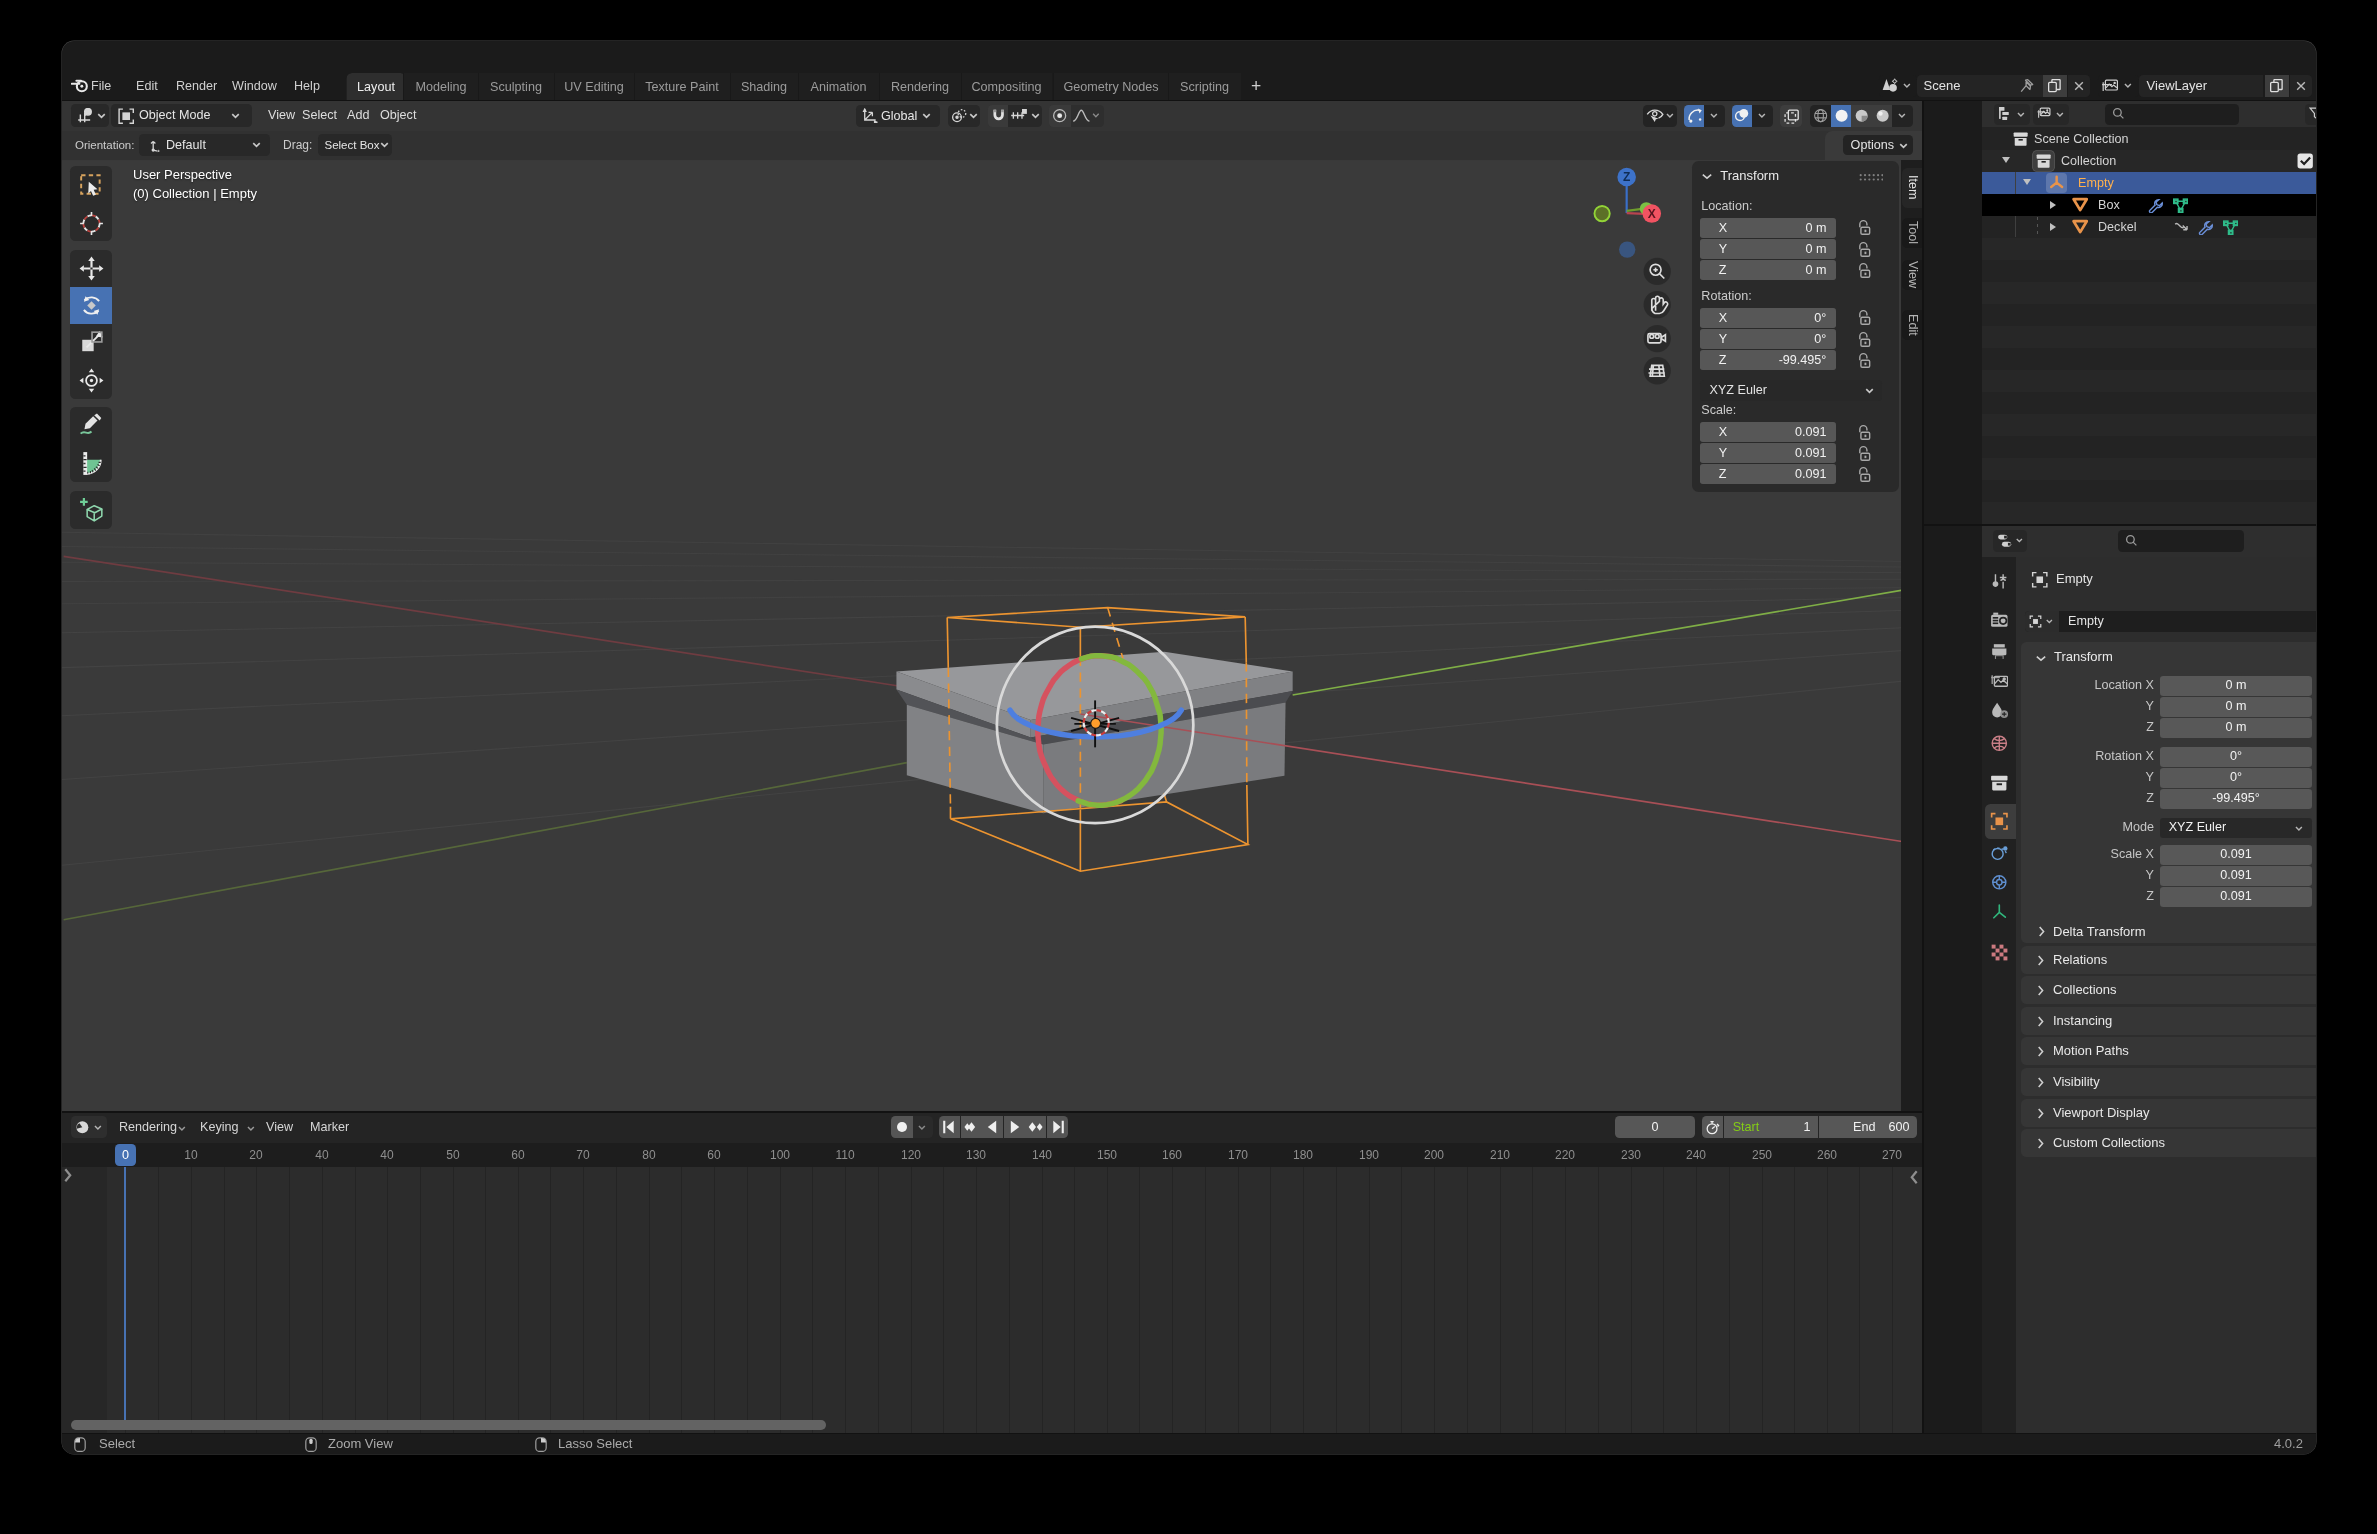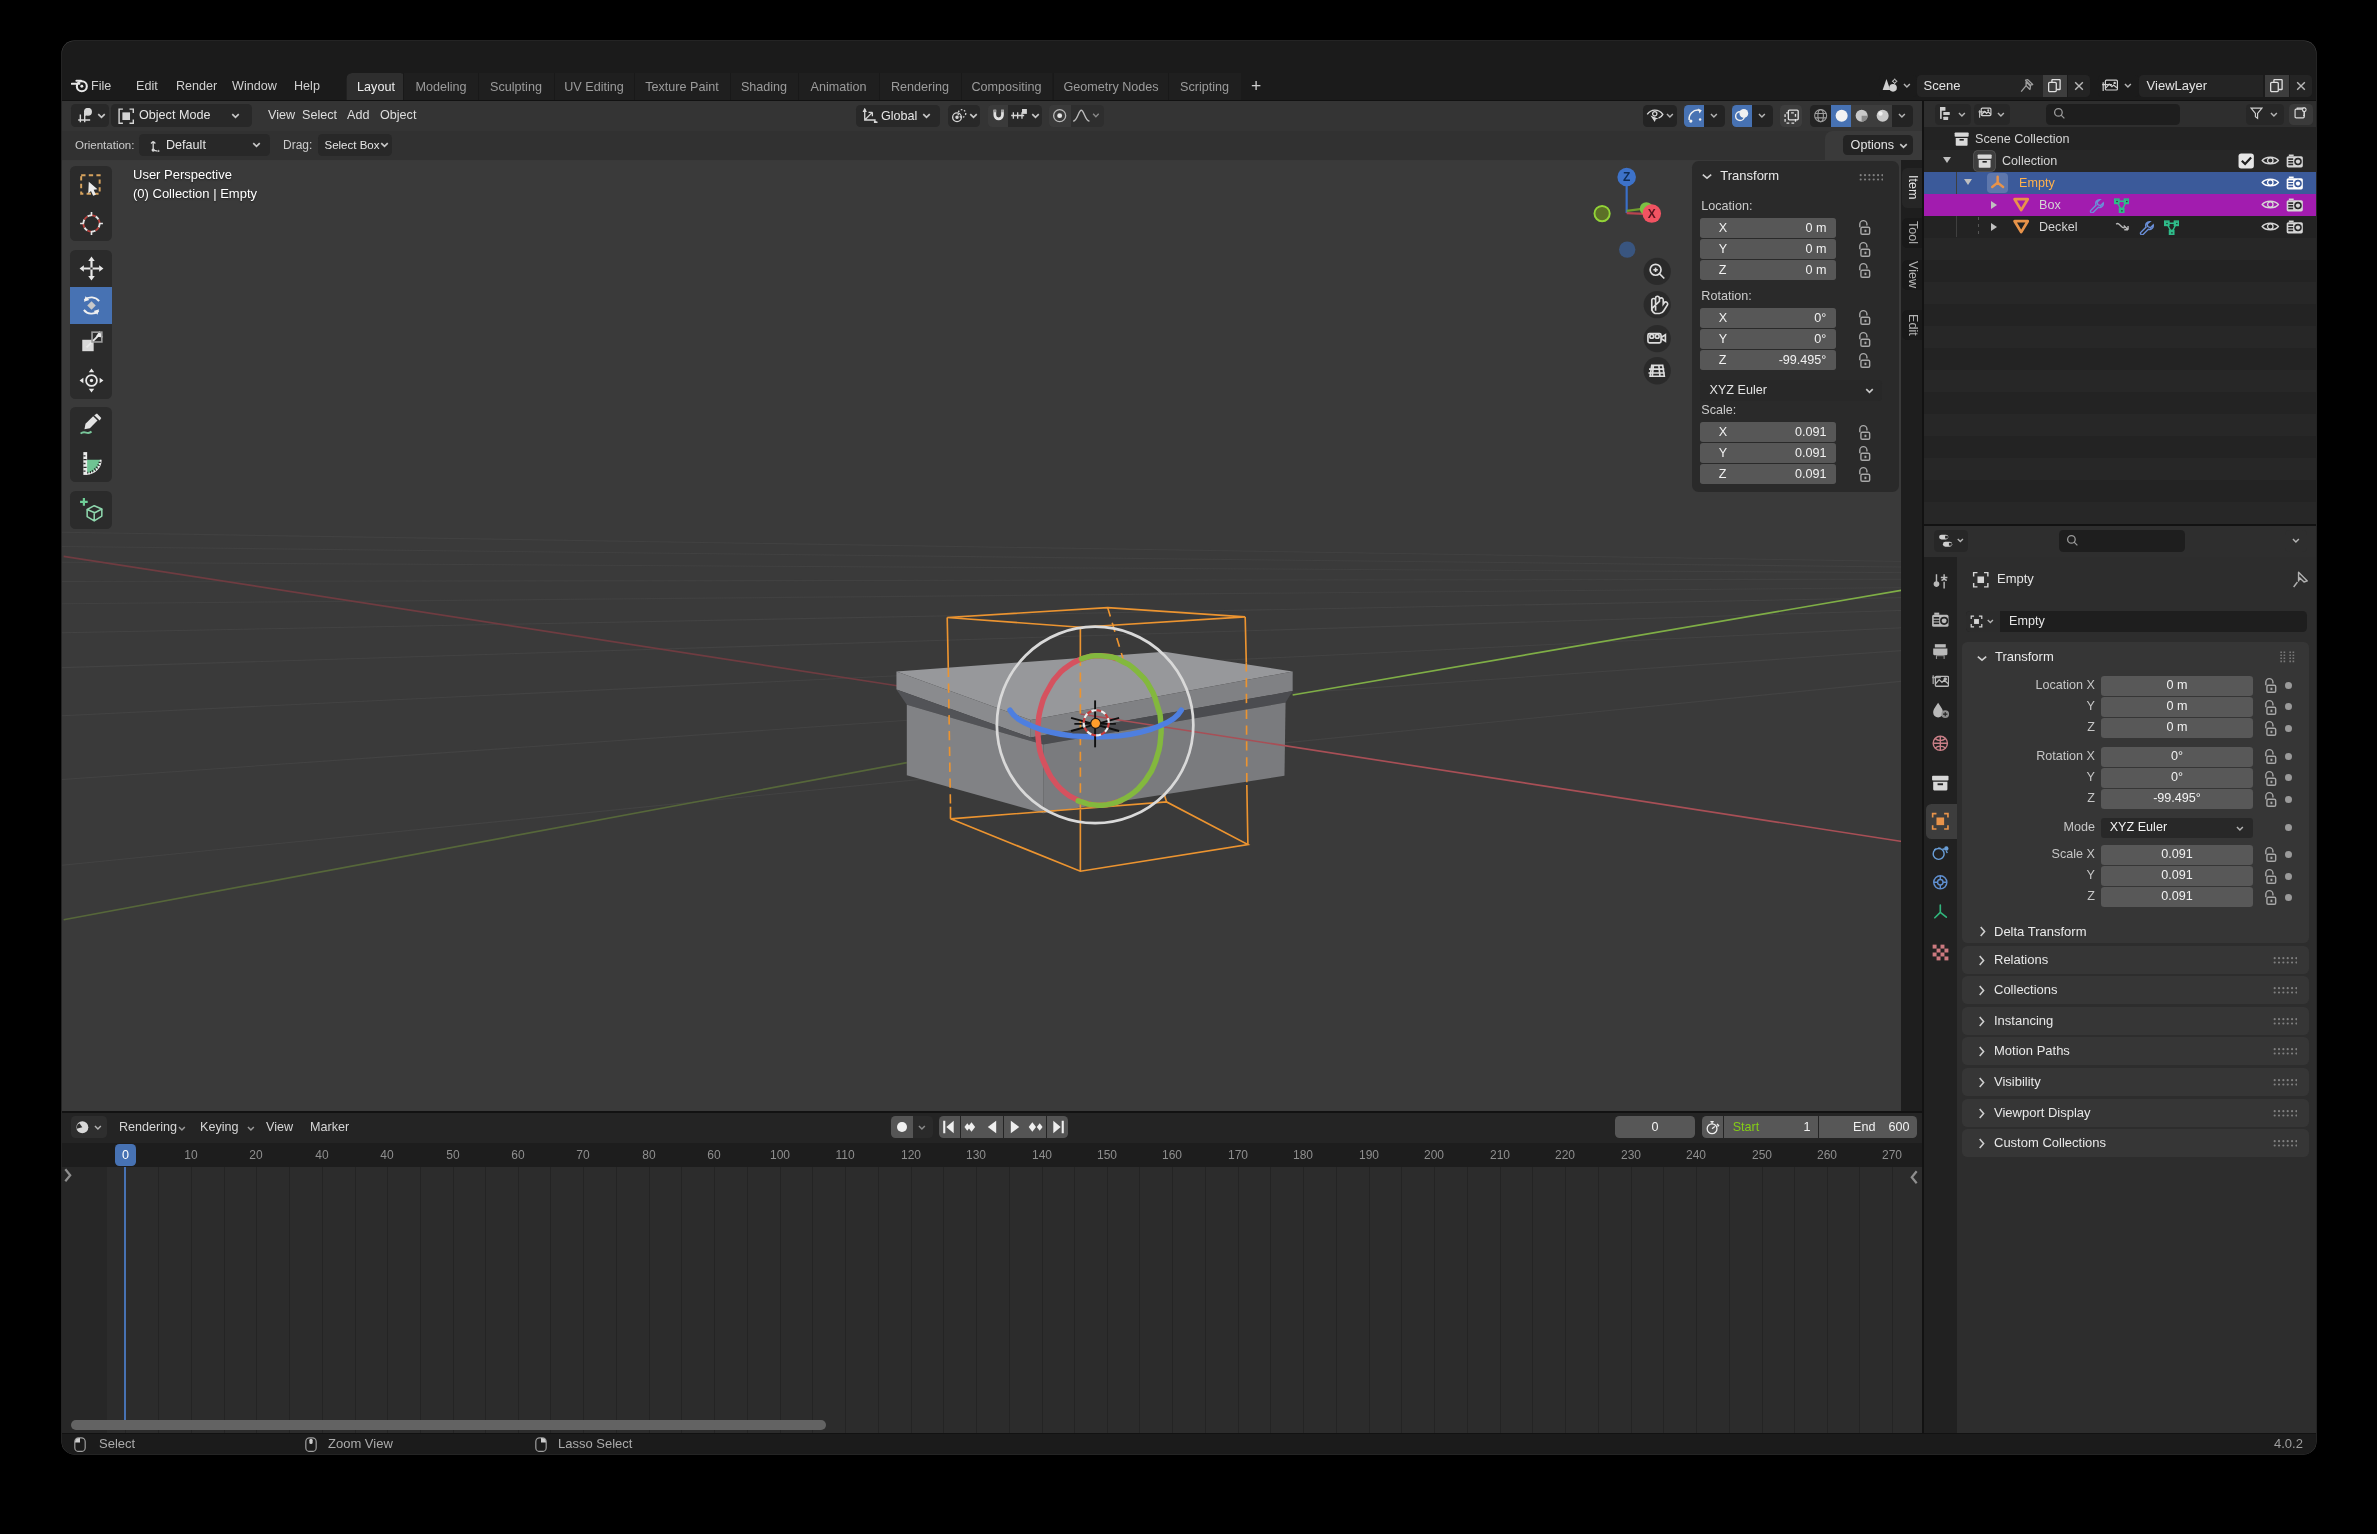--- a/index.html
+++ b/index.html
@@ -13,21 +13,21 @@
 .wtab{position:absolute;top:2.7px;height:28px;line-height:28px;font-size:12.6px;color:#9b9b9b;text-align:center;background:#1f1f1f;box-shadow:0.5px 0 0 #151515 inset}
 .wtab.act{background:#2e2e2e;color:#efefef;border-radius:5.5px 5.5px 0 0}
 .hbtn{position:absolute;background:#282828;border-radius:4.4px;color:#e3e3e3;font-size:13px}
 #vp{position:absolute;left:0;top:60px;width:1861px;height:963px;background:#3a3a3a}
 #vph1{position:absolute;left:0;top:0;width:100%;height:29.5px;background:#343434}
 #vph2{position:absolute;left:0;top:29.5px;width:100%;height:29.5px;background:#313131}
 .vmenu{position:absolute;top:0;height:29.5px;line-height:29.5px;color:#dedede;font-size:12.6px}
 #canvas{position:absolute;left:0;top:59px;width:1861px;height:952px;overflow:hidden}
 .tbtn{position:absolute;left:8.2px;width:42px;height:38px;background:#2b2b2b}
 .ovl{position:absolute;color:#fff;font-size:13px;text-shadow:0 1.1px 1.6px rgba(0,0,0,.5)}
-#rcol{position:absolute;left:1861px;top:60px;width:393px;height:1333px;background:#232323}
+#rcol{position:absolute;left:1920px;top:60px;width:393px;height:1333px;background:#232323}
 #props{position:absolute;left:0;top:424px;width:393px;height:909px;background:#2d2d2d}
 #timeline{position:absolute;left:0;top:1071px;width:1861px;height:322px;background:#2c2c2c}
 #statusbar{position:absolute;left:0;top:1393px;width:100%;height:19.6px;background:#1b1b1b;color:#ababab;font-size:13px}
 .grip{position:absolute;right:7.6px;color:#787878;font-size:11px;letter-spacing:1.1px}
 svg{display:block}
 #npanel{position:absolute;left:1630px;top:1.1px;width:207px;height:331px;background:rgba(41,41,41,.95);border-radius:6.5px}
 .nblock{position:absolute;left:8.2px;width:136px}
 .nrow{position:relative;width:100%;height:20px;background:#575757;margin-bottom:1.1px;border-radius:2.7px}
 .nlab{position:absolute;left:18.6px;line-height:20px;font-size:12.6px;color:#f1f1f1}
 .nval{position:absolute;right:9.8px;line-height:20px;font-size:12.6px;color:#f1f1f1}
@@ -729,21 +729,21 @@
           <rect x="5" y="1" width="9" height="3" fill="#ffffff"></rect>
           <circle cx="22" cy="14" r="7" fill="#3b5a9a"></circle>
           <circle cx="22" cy="14" r="4" fill="#ffffff"></circle>
           <rect x="4" y="8" width="9" height="3" fill="#3b5a9a"></rect>
           <rect x="4" y="13" width="9" height="3" fill="#3b5a9a"></rect>
           <rect x="4" y="18" width="9" height="3" fill="#3b5a9a"></rect>
         </svg>
     </div>
     <div class="abs" style="left:33px;top:71px;width:1.1px;height:65px;background:#3f3f3f"></div>
       <div class="abs" style="left:55px;top:95px;width:1.1px;height:41px;background:repeating-linear-gradient(#555 0 3.3px,transparent 3.3px 7px)"></div>
-      <div class="orow" style="top:93px;background:#a21caf">
+      <div class="orow" style="top:93px;background:#000000">
       <div class="disc dr" style="left:68px"></div>
       <svg class="abs" style="left:90px;top:3.3px" width="16.4" height="15.3" viewBox="0 0 30 28">
           <path d="M3 4h24L15 24z" stroke="#e8934a" stroke-width="5" fill="none" stroke-linejoin="round"></path>
         </svg>
       <span class="otxt" style="left:116px">Box</span>
       <svg class="abs" style="left:166px;top:3.8px" width="15.3" height="15.3" viewBox="0 0 28 28">
           <path d="M20 3a7 7 0 0 0-7 10L3 23a3 3 0 0 0 4 4l10-10a7 7 0 0 0 9-8l-5 5-5-2-1-5z" stroke="#6a8fd8" stroke-width="2.6" fill="none"></path>
         </svg>
       <svg class="abs" style="left:191px;top:3.8px" width="15.3" height="15.3" viewBox="0 0 28 28">
           <g stroke="#2fbc8a" stroke-width="2.6" fill="none">

